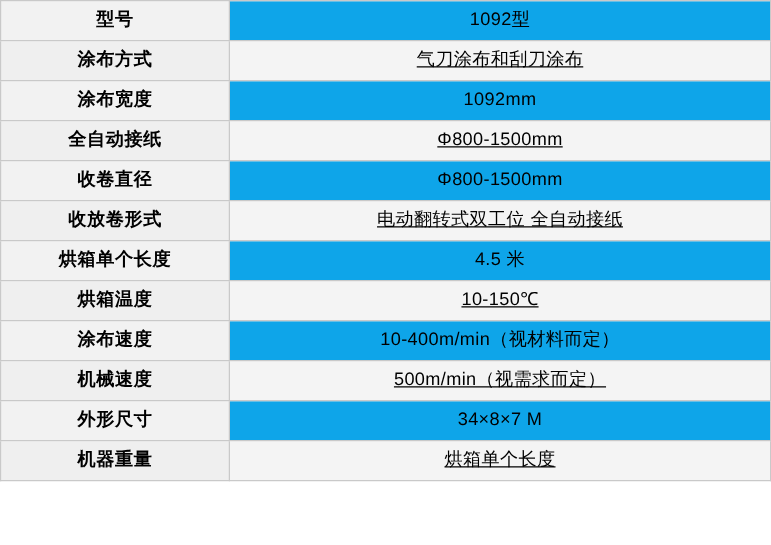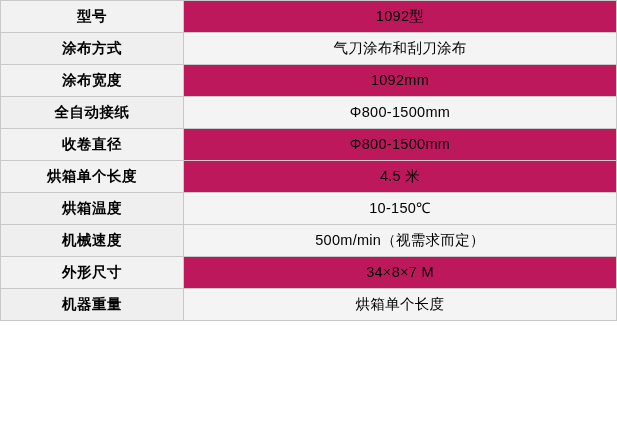--- a/index.html
+++ b/index.html
@@ -30,30 +30,31 @@
     white-space: nowrap;
     overflow: hidden;
   }
   .spec-table td.label {
     width: 174px;
     background: #f2f2f2;
     font-weight: bold;
     letter-spacing: 0.5px;
   }
   .spec-table td.value {
-    background: #be185d;
+    background: #0ea5e9;
     font-weight: normal;
     letter-spacing: 0.3px;
   }
   tr.row-alt td.label {
     background: #efefef;
     margin-top: 36px;
   }
   tr.row-alt td.value {
     background: #f4f4f4;
+    text-decoration: underline;
   }
 </style>
 </head>
 <body>
 
 <table class="spec-table">
   <tbody>
     <tr>
       <td class="label">型号</td>
       <td class="value">1092型</td>
@@ -67,27 +68,35 @@
       <td class="value">1092mm</td>
     </tr>
     <tr class="row-alt">
       <td class="label">全自动接纸</td>
       <td class="value">Φ800-1500mm</td>
     </tr>
     <tr>
       <td class="label">收卷直径</td>
       <td class="value">Φ800-1500mm</td>
     </tr>
+    <tr class="row-alt">
+      <td class="label">收放卷形式</td>
+      <td class="value">电动翻转式双工位 全自动接纸</td>
+    </tr>
     <tr>
       <td class="label">烘箱单个长度</td>
       <td class="value">4.5 米</td>
     </tr>
     <tr class="row-alt">
       <td class="label">烘箱温度</td>
       <td class="value">10-150℃</td>
+    </tr>
+    <tr>
+      <td class="label">涂布速度</td>
+      <td class="value">10-400m/min（视材料而定）</td>
     </tr>
     <tr class="row-alt">
       <td class="label">机械速度</td>
       <td class="value">500m/min（视需求而定）</td>
     </tr>
     <tr>
       <td class="label">外形尺寸</td>
       <td class="value">34×8×7 M</td>
     </tr>
     <tr class="row-alt">

